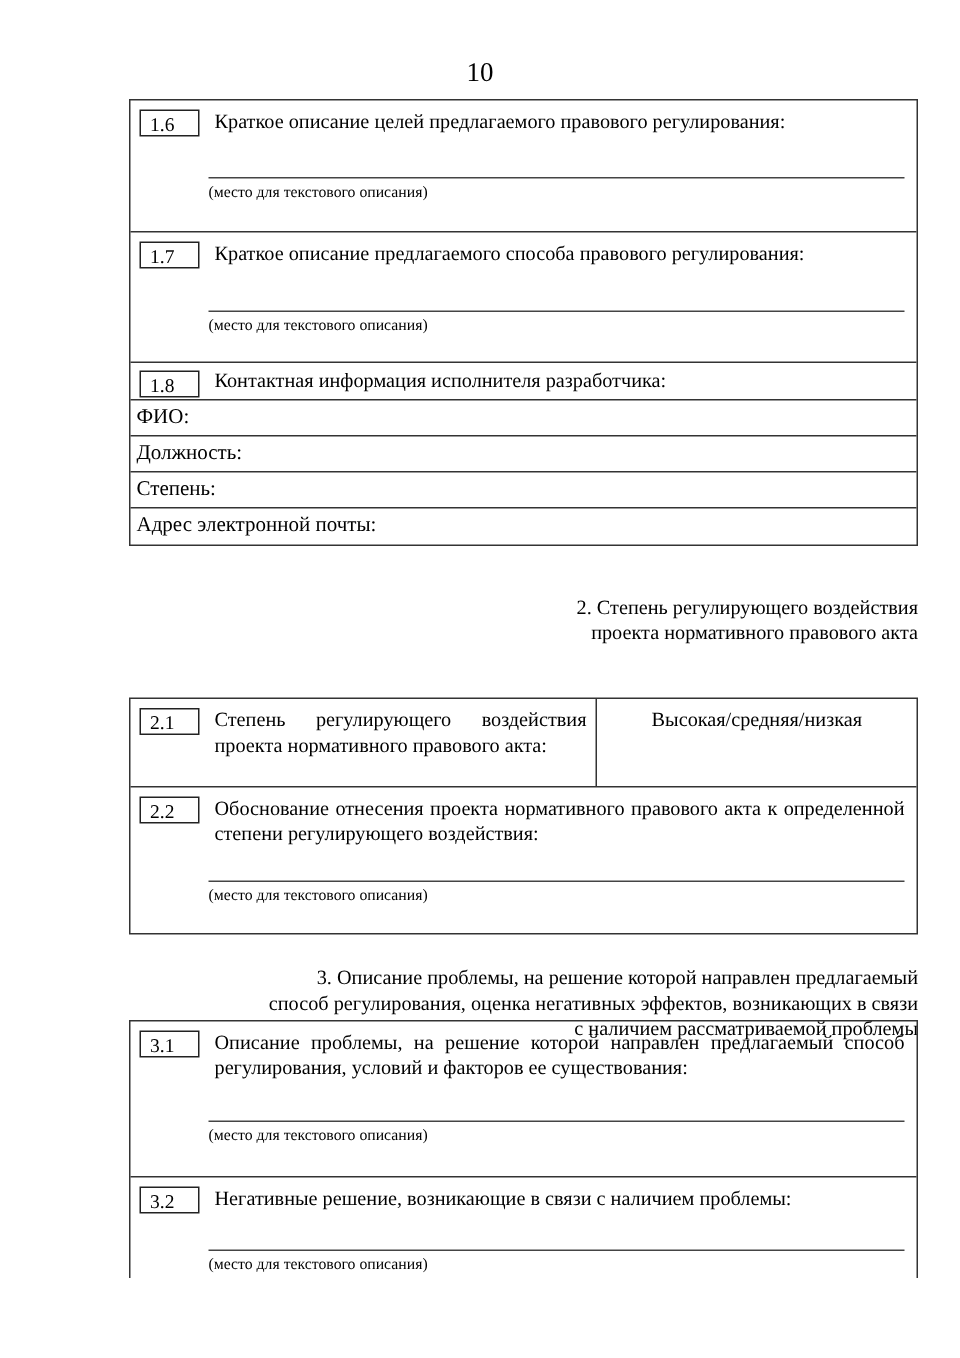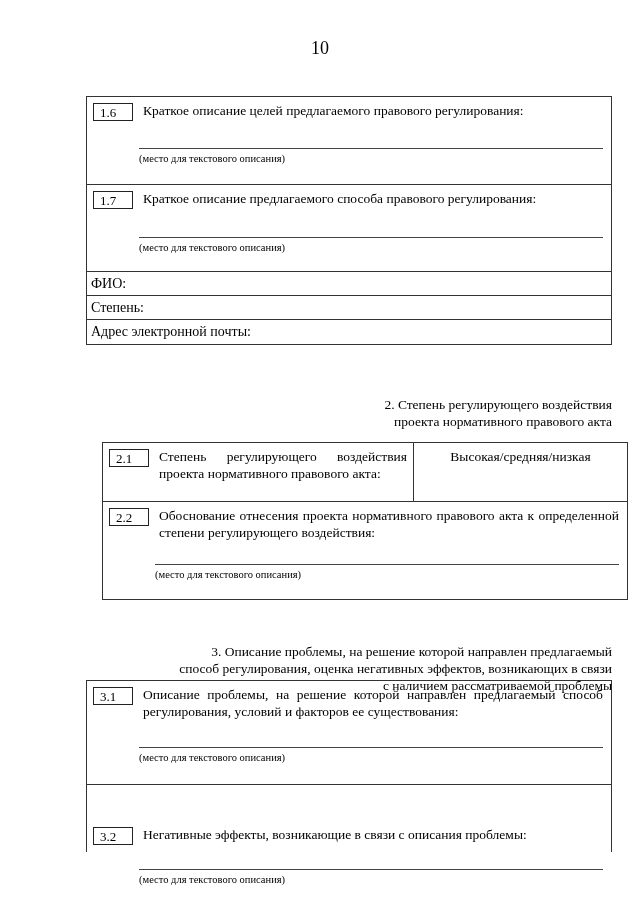--- a/index.html
+++ b/index.html
@@ -17,44 +17,49 @@
   .line { position:absolute; left:52px; right:8px; height:0; border-top:1px solid #444; }
   .hint { position:absolute; left:52px; right:8px; text-align:left; font-size:10.5px; }
   .simple { padding:3px 4px; font-size:14px; height:24px; line-height:17px; }
   .sec { position:absolute; left:86px; width:526px; text-align:right; font-size:13.5px; line-height:17px; }
 </style>
 </head>
 <body>
 
 <div class="abs pagenum">10</div>
 
-<div class="tbl" style="top:66px;margin-top:30px;">
+<div class="tbl" style="top:66px;">
   <div class="row" style="height:88px;">
     <div class="num">1.6</div>
     <div class="rtitle">Краткое описание целей предлагаемого правового регулирования:</div>
     <div class="line" style="top:51px;"></div>
     <div class="hint" style="top:56px;">(место для текстового описания)</div>
   </div>
   <div class="row" style="height:87px;">
     <div class="num">1.7</div>
     <div class="rtitle">Краткое описание предлагаемого способа правового регулирования:</div>
     <div class="line" style="top:52px;"></div>
     <div class="hint" style="top:57px;">(место для текстового описания)</div>
   </div>
+  <div class="row" style="height:25px;">
+    <div class="num" style="top:5px;">1.8</div>
+    <div class="rtitle" style="top:3px;">Контактная информация исполнителя разработчика:</div>
+  </div>
   <div class="row simple">ФИО:</div>
+  <div class="row simple">Должность:</div>
   <div class="row simple">Степень:</div>
   <div class="row simple">Адрес электронной почты:</div>
 </div>
 
 <div class="sec" style="top:396px;">
   <div>2. Степень регулирующего воздействия</div>
   <div>проекта нормативного правового акта</div>
 </div>
 
-<div class="tbl" style="top:442px;margin-left:16px;">
+<div class="tbl" style="top:465px;">
   <div class="row" style="height:59px;">
     <div class="num">2.1</div>
     <div class="rtitle justify" style="right:220px;">Степень регулирующего воздействия проекта нормативного правового акта:</div>
     <div class="abs" style="left:310px; top:0; bottom:0; border-left:1px solid #333;"></div>
     <div class="abs" style="left:311px; right:0; top:6px; text-align:center; font-size:13.5px;">Высокая/средняя/низкая</div>
   </div>
   <div class="row" style="height:97px;">
     <div class="num">2.2</div>
     <div class="rtitle justify">Обоснование отнесения проекта нормативного правового акта к определенной степени регулирующего воздействия:</div>
     <div class="line" style="top:62px;"></div>
@@ -68,19 +73,19 @@
   <div>с наличием рассматриваемой проблемы</div>
 </div>
 
 <div class="tbl" style="top:680px; height:172px; border-bottom:none;">
   <div class="row" style="height:104px;">
     <div class="num">3.1</div>
     <div class="rtitle justify">Описание проблемы, на решение которой направлен предлагаемый способ регулирования, условий и факторов ее существования:</div>
     <div class="line" style="top:66px;"></div>
     <div class="hint" style="top:71px;">(место для текстового описания)</div>
   </div>
-  <div class="row" style="height:68px;margin-top:36px;">
+  <div class="row" style="height:68px;">
     <div class="num">3.2</div>
-    <div class="rtitle">Негативные эффекты, возникающие в связи с описания проблемы:</div>
+    <div class="rtitle">Негативные решение, возникающие в связи с наличием проблемы:</div>
     <div class="line" style="top:48px;"></div>
     <div class="hint" style="top:53px;">(место для текстового описания)</div>
   </div>
 </div>
 
 </body></html>

